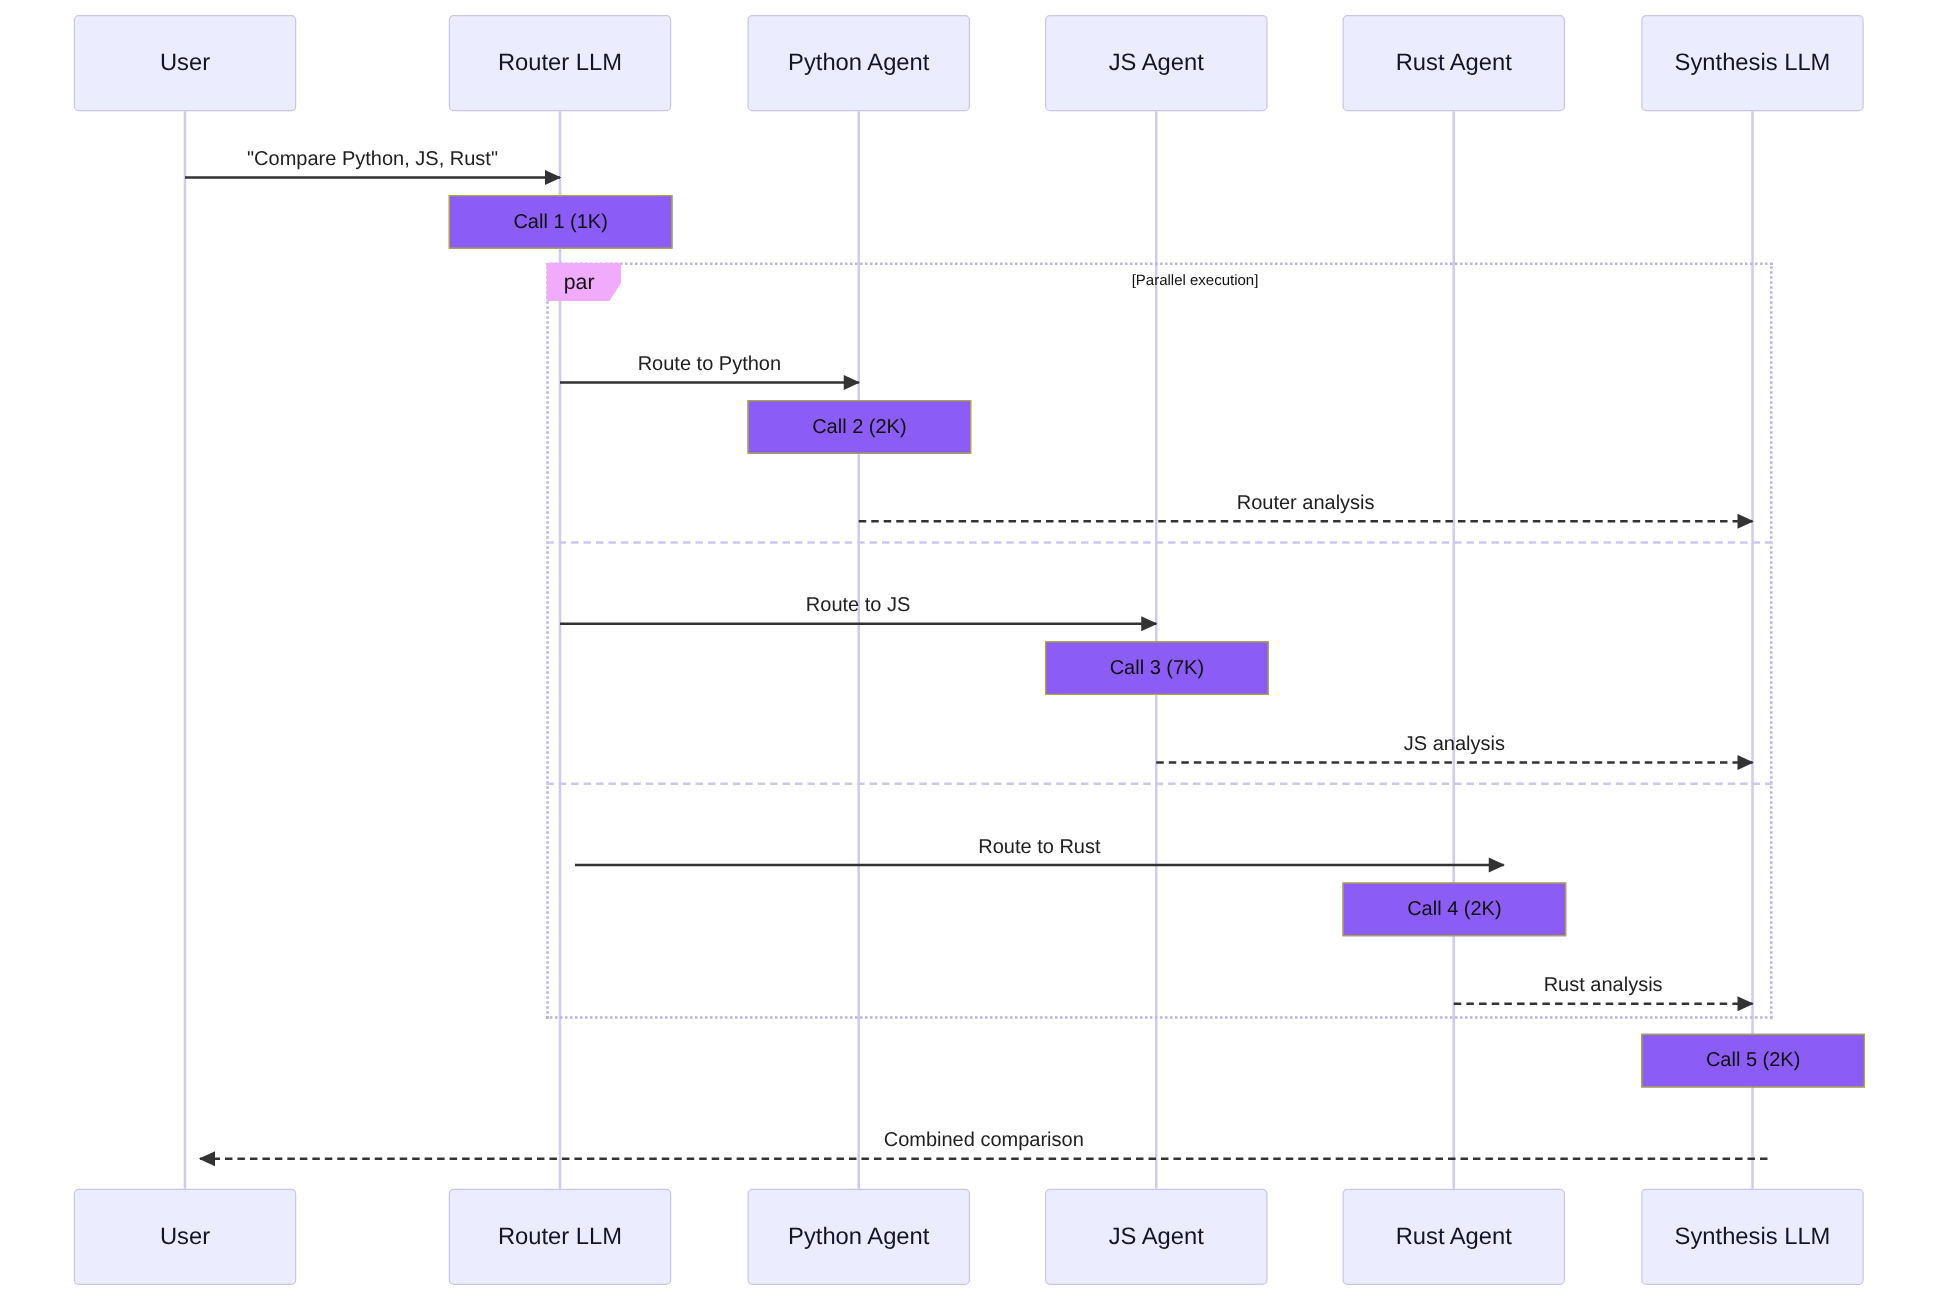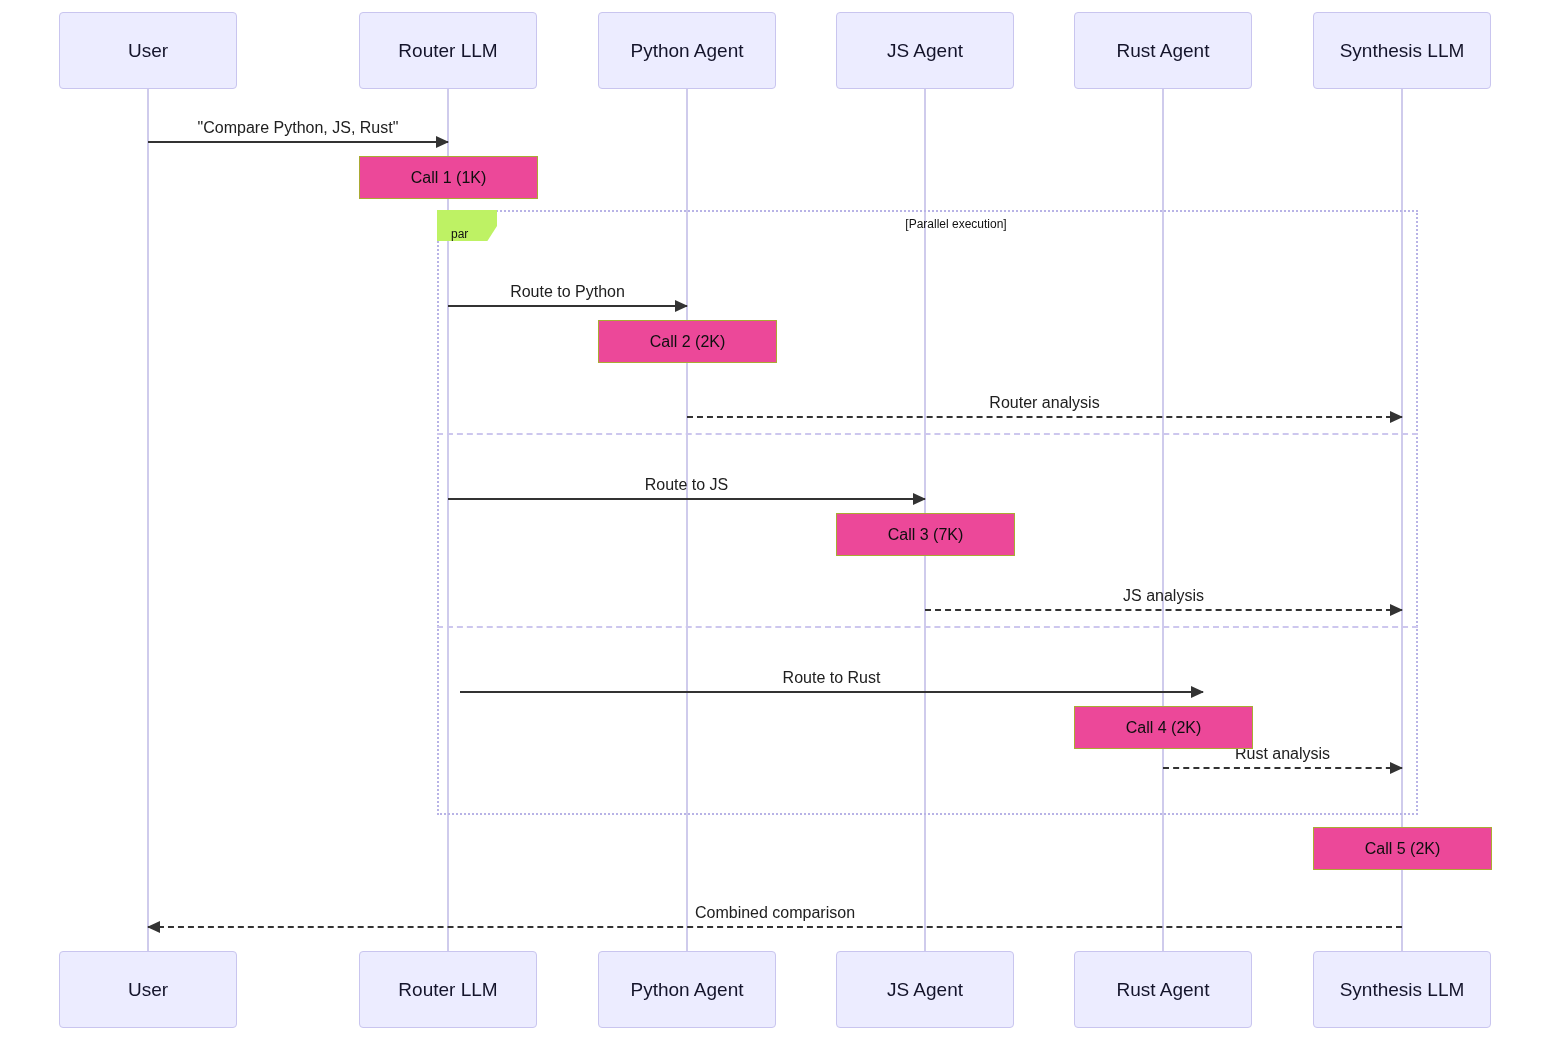--- a/index.html
+++ b/index.html
@@ -46,27 +46,27 @@
     border: 2px dotted #b8b3e6;
     box-sizing: border-box;
     z-index: 2;
   }
   .par-label {
     position: absolute;
     left: 437px;
     top: 210px;
     width: 60px;
     height: 31px;
-    background: #bef264;
+    background: #f0abfc;
     clip-path: polygon(0 0, 100% 0, 100% 52%, 84% 100%, 0 100%);
     display: flex;
-    align-items: flex-end;
+    align-items: center;
     padding-left: 14px;
     box-sizing: border-box;
-    font-size: 12px;
+    font-size: 17px;
     color: #111;
     z-index: 3;
   }
   .par-title {
     position: absolute;
     left: 956px;
     top: 217px;
     transform: translateX(-50%);
     font-size: 12px;
     color: #111;
@@ -78,21 +78,21 @@
     left: 437px;
     width: 981px;
     height: 0;
     border-top: 2px dashed #cdc7ee;
     z-index: 2;
   }
   .note {
     position: absolute;
     width: 179px;
     height: 43px;
-    background: #ec4899;
+    background: #8b5cf6;
     border: 1px solid #aaaa33;
     box-sizing: border-box;
     display: flex;
     align-items: center;
     justify-content: center;
     font-size: 16px;
     color: #0f0f0f;
     z-index: 4;
     white-space: nowrap;
   }
@@ -180,27 +180,27 @@
     <div class="line"></div>
     <div class="head right"></div>
   </div>
 
   <div class="msg solid" style="left:460px; top:662px; width:743px">
     <div class="lbl">Route to Rust</div>
     <div class="line"></div>
     <div class="head right"></div>
   </div>
 
-  <div class="msg dashed" style="left:1163px; top:738px; width:239px">
+  <div class="msg dashed" style="left:1163px; top:773px; width:239px">
     <div class="lbl">Rust analysis</div>
     <div class="line"></div>
     <div class="head right"></div>
   </div>
 
-  <div class="msg dashed" style="left:148px; top:897px; width:1254px">
+  <div class="msg dashed" style="left:160px; top:897px; width:1254px">
     <div class="lbl">Combined comparison</div>
     <div class="line"></div>
     <div class="head left"></div>
   </div>
 
   <div class="note" style="left:359px; top:156px">Call 1 (1K)</div>
   <div class="note" style="left:598px; top:320px">Call 2 (2K)</div>
   <div class="note" style="left:836px; top:513px">Call 3 (7K)</div>
   <div class="note" style="left:1074px; top:706px">Call 4 (2K)</div>
   <div class="note" style="left:1313px; top:827px">Call 5 (2K)</div>

